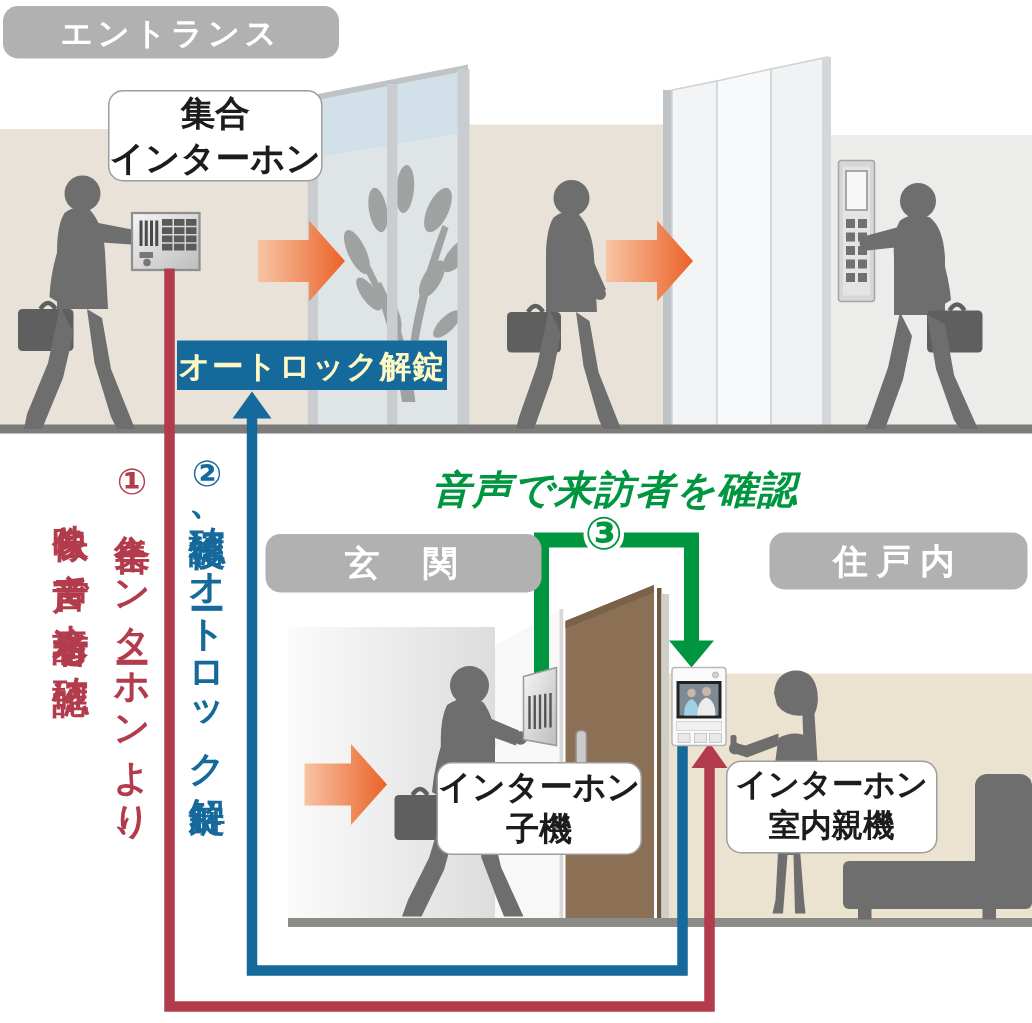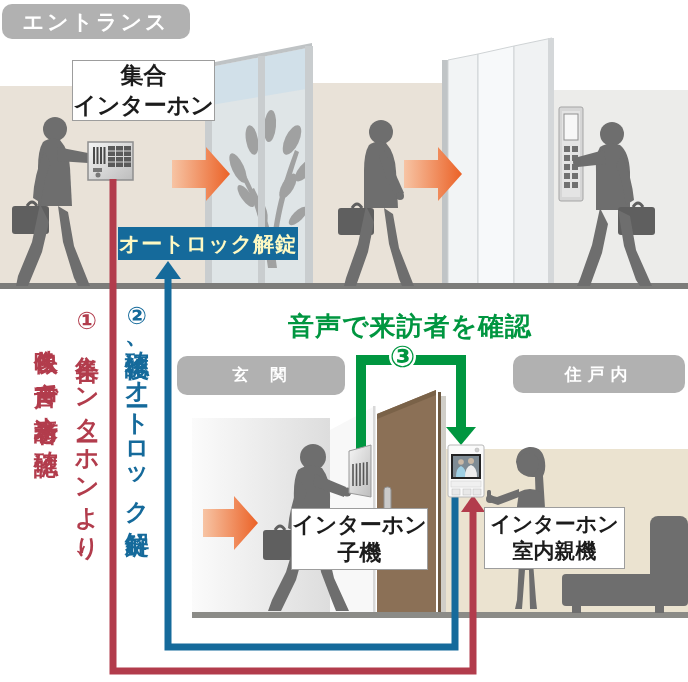--- a/index.html
+++ b/index.html
@@ -12,28 +12,28 @@
   .pill{
     background:#b1b1b1;border-radius:10px;color:#fff;font-weight:bold;
     display:flex;align-items:center;justify-content:center;
     font-size:21px;letter-spacing:3px;
   }
   .whitebox{
     background:#fff;border:1px solid #9d9d9d;color:#1c1c1c;font-weight:bold;
     display:flex;align-items:center;justify-content:center;text-align:center;
     line-height:1.28;
   }
-  .multiline{white-space:pre-line;}
+  .multiline{white-space:pre-line;border-radius:10px;}
   .bluebox{
     background:#156a9b;color:#fef9c3;font-weight:bold;font-size:21px;letter-spacing:1px;
     display:flex;align-items:center;justify-content:center;
   }
   .green-title{
     color:#009640;font-weight:bold;font-size:26px;letter-spacing:1px;
-    display:flex;align-items:center;justify-content:center;text-align:center;
+    display:flex;align-items:center;justify-content:center;text-align:center;font-style:italic;
   }
   .badge3{
     width:27px;height:27px;border-radius:50%;background:#fff;
     display:flex;align-items:center;justify-content:center;
     color:#009640;font-weight:bold;font-size:30px;line-height:27px;
   }
   .vtext{
     writing-mode:vertical-rl;font-weight:bold;font-size:24px;
     letter-spacing:2px;line-height:30px;white-space:nowrap;
   }
@@ -262,39 +262,39 @@
       <path d="M456,477 Q456,468 461,466 Q466,468 466,477 Z" fill="#9fd0e4"></path>
       <circle cx="471" cy="461" r="3" fill="#c9b7a4"></circle>
       <path d="M465,477 Q465,467 471,465 Q477,467 477,477 Z" fill="#ececec"></path>
       <rect x="451" y="481" width="30" height="6" fill="#f0f0f0" stroke="#ccc" stroke-width="0.5"></rect>
       <rect x="452" y="489" width="8" height="6" fill="#e8e8e8" stroke="#bbb" stroke-width="0.5"></rect>
       <rect x="463" y="489" width="8" height="6" fill="#e8e8e8" stroke="#bbb" stroke-width="0.5"></rect>
       <rect x="473" y="489" width="8" height="6" fill="#e8e8e8" stroke="#bbb" stroke-width="0.5"></rect>
     </g>
   </svg>
 
-  <div class="overlay pill" style="left:2px;top:4px;width:188px;height:35px;">
+  <div class="overlay pill" style="left:2px;top:4px;width:224px;height:35px;">
     <span>エントランス</span>
   </div>
 
 
   <div class="overlay whitebox multiline" style="left:72px;top:60px;width:143px;height:61px;font-size:23px;">集合
 インターホン</div>
 
   <div class="overlay bluebox" style="left:118px;top:227px;width:180px;height:33px;">オートロック解錠</div>
 
   <div class="overlay green-title" style="left:284px;top:312px;width:252px;height:28px;">音声で来訪者を確認</div>
 
   <div class="overlay badge3" style="left:389px;top:343px;">③</div>
 
-  <div class="overlay pill" style="left:177px;top:356px;width:168px;height:39px;font-size:16px;">
+  <div class="overlay pill" style="left:177px;top:356px;width:184px;height:39px;font-size:23px;">
     <span>玄　関</span>
   </div>
 
-  <div class="overlay pill" style="left:513px;top:355px;width:172px;height:38px;font-size:17px;letter-spacing:6px;">
+  <div class="overlay pill" style="left:513px;top:355px;width:172px;height:38px;font-size:23px;letter-spacing:6px;">
     <span>住戸内</span>
   </div>
 
   <div class="overlay whitebox multiline" style="left:291px;top:508px;width:137px;height:62px;font-size:22px;">インターホン
 子機</div>
 
   <div class="overlay whitebox multiline" style="left:484px;top:507px;width:141px;height:62px;font-size:21px;">インターホン
 室内親機</div>
 
   <div class="overlay vtext vred" style="left:72px;top:307px;">①集合インターホンより、</div>

